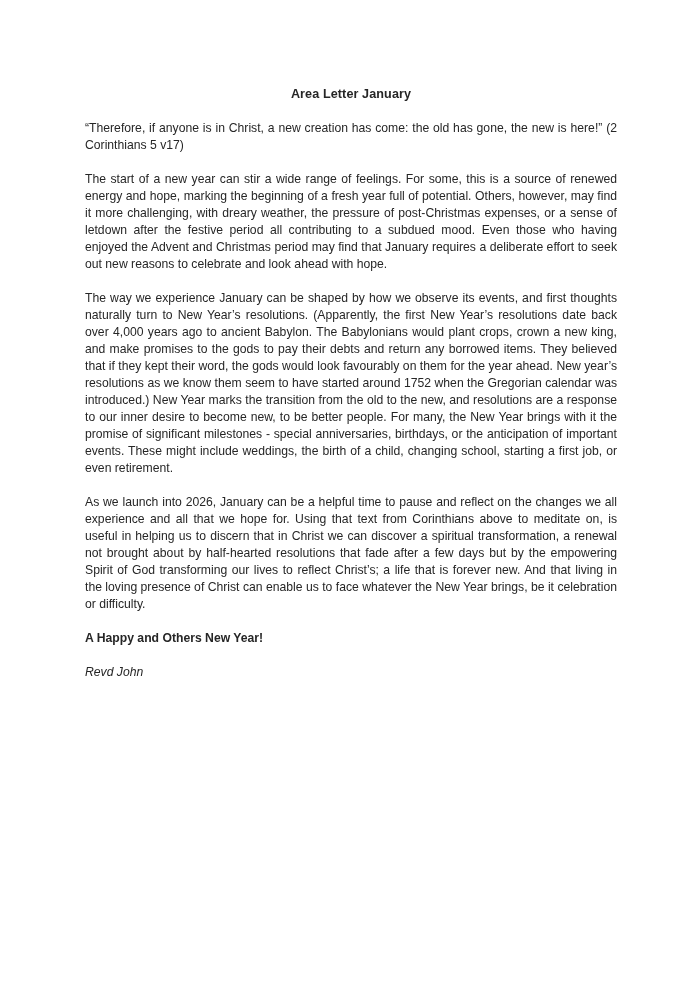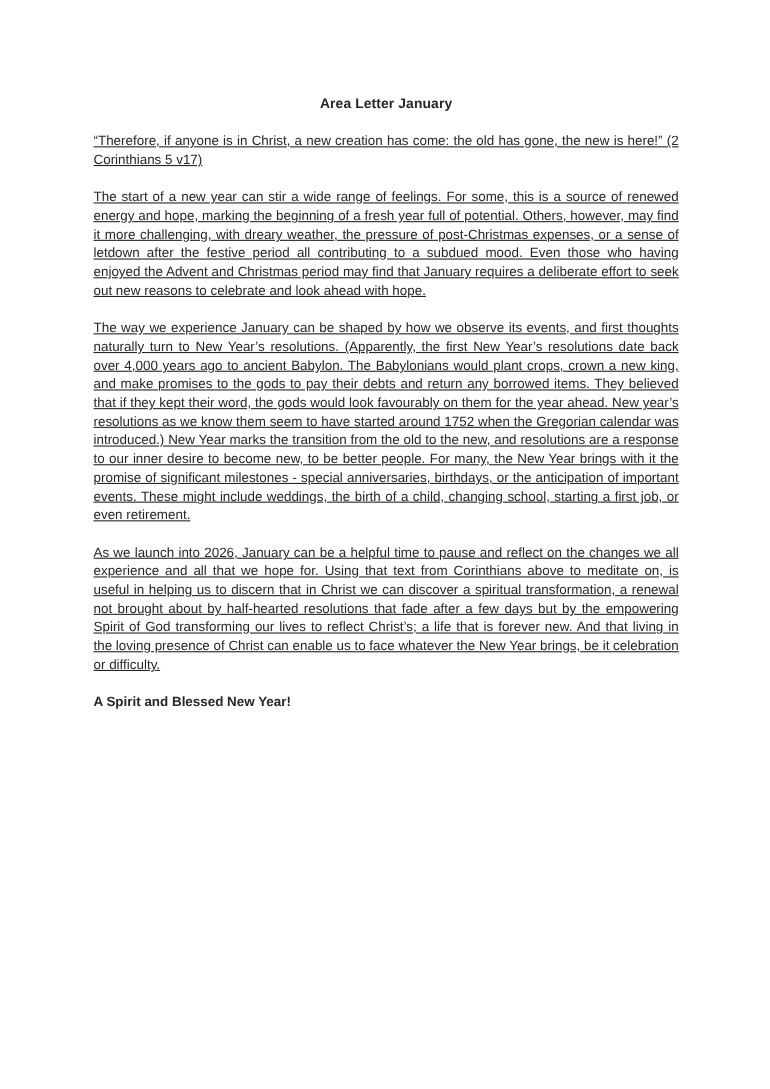--- a/index.html
+++ b/index.html
@@ -31,37 +31,37 @@
     text-align: center;
     margin-bottom: 17px;
     letter-spacing: 0.1px;
   }
   p.para {
     margin-bottom: 17px;
   }
   p.justify {
     text-align: justify;
     text-justify: inter-word;
-    text-decoration: underline;
   }
   p.bold   { font-weight: bold; }
   p.italic { font-style: italic; }
 </style>
 </head>
 <body>
 
 <div class="page">
   <div class="content">
     <div class="title">Area Letter January</div>
 
 
     <p class="para justify">“Therefore, if anyone is in Christ, a new creation has come: the old has gone, the new is here!” (2 Corinthians 5 v17)</p>
 
     <p class="para justify">The start of a new year can stir a wide range of feelings. For some, this is a source of renewed energy and hope, marking the beginning of a fresh year full of potential. Others, however, may find it more challenging, with dreary weather, the pressure of post-Christmas expenses, or a sense of letdown after the festive period all contributing to a subdued mood. Even those who having enjoyed the Advent and Christmas period may find that January requires a deliberate effort to seek out new reasons to celebrate and look ahead with hope.</p>
 
     <p class="para justify">The way we experience January can be shaped by how we observe its events, and first thoughts naturally turn to New Year’s resolutions.  (Apparently, the first New Year’s resolutions date back over 4,000 years ago to ancient Babylon.  The Babylonians would plant crops, crown a new king, and make promises to the gods to pay their debts and return any borrowed items. They believed that if they kept their word, the gods would look favourably on them for the year ahead. New year’s resolutions as we know them seem to have started around  1752 when the Gregorian calendar was introduced.)  New Year marks the transition from the old to the new, and resolutions are a response to our inner desire to become new, to be better people. For many, the New Year brings with it the promise of significant milestones - special anniversaries, birthdays, or the anticipation of important events. These might include weddings, the birth of a child, changing school, starting a first job, or even retirement.</p>
 
     <p class="para justify">As we launch into 2026, January can be a helpful time to pause and reflect on the changes we all experience and all that we hope for. Using that text from Corinthians above to meditate on, is useful in helping us to discern that in Christ we can discover a spiritual transformation, a renewal not brought about by half-hearted resolutions that fade after a few days but by the empowering Spirit of God transforming our lives to reflect Christ’s; a life that is forever new.  And that living in the loving presence of Christ can enable us to face whatever the New Year brings, be it celebration or difficulty.</p>
 
-    <p class="para bold">A Spirit and Blessed New Year!</p>
+    <p class="para bold">A Happy and Others New Year!</p>
 
+    <p class="para italic">Revd John</p>
   </div>
 </div>
 
 </body></html>

